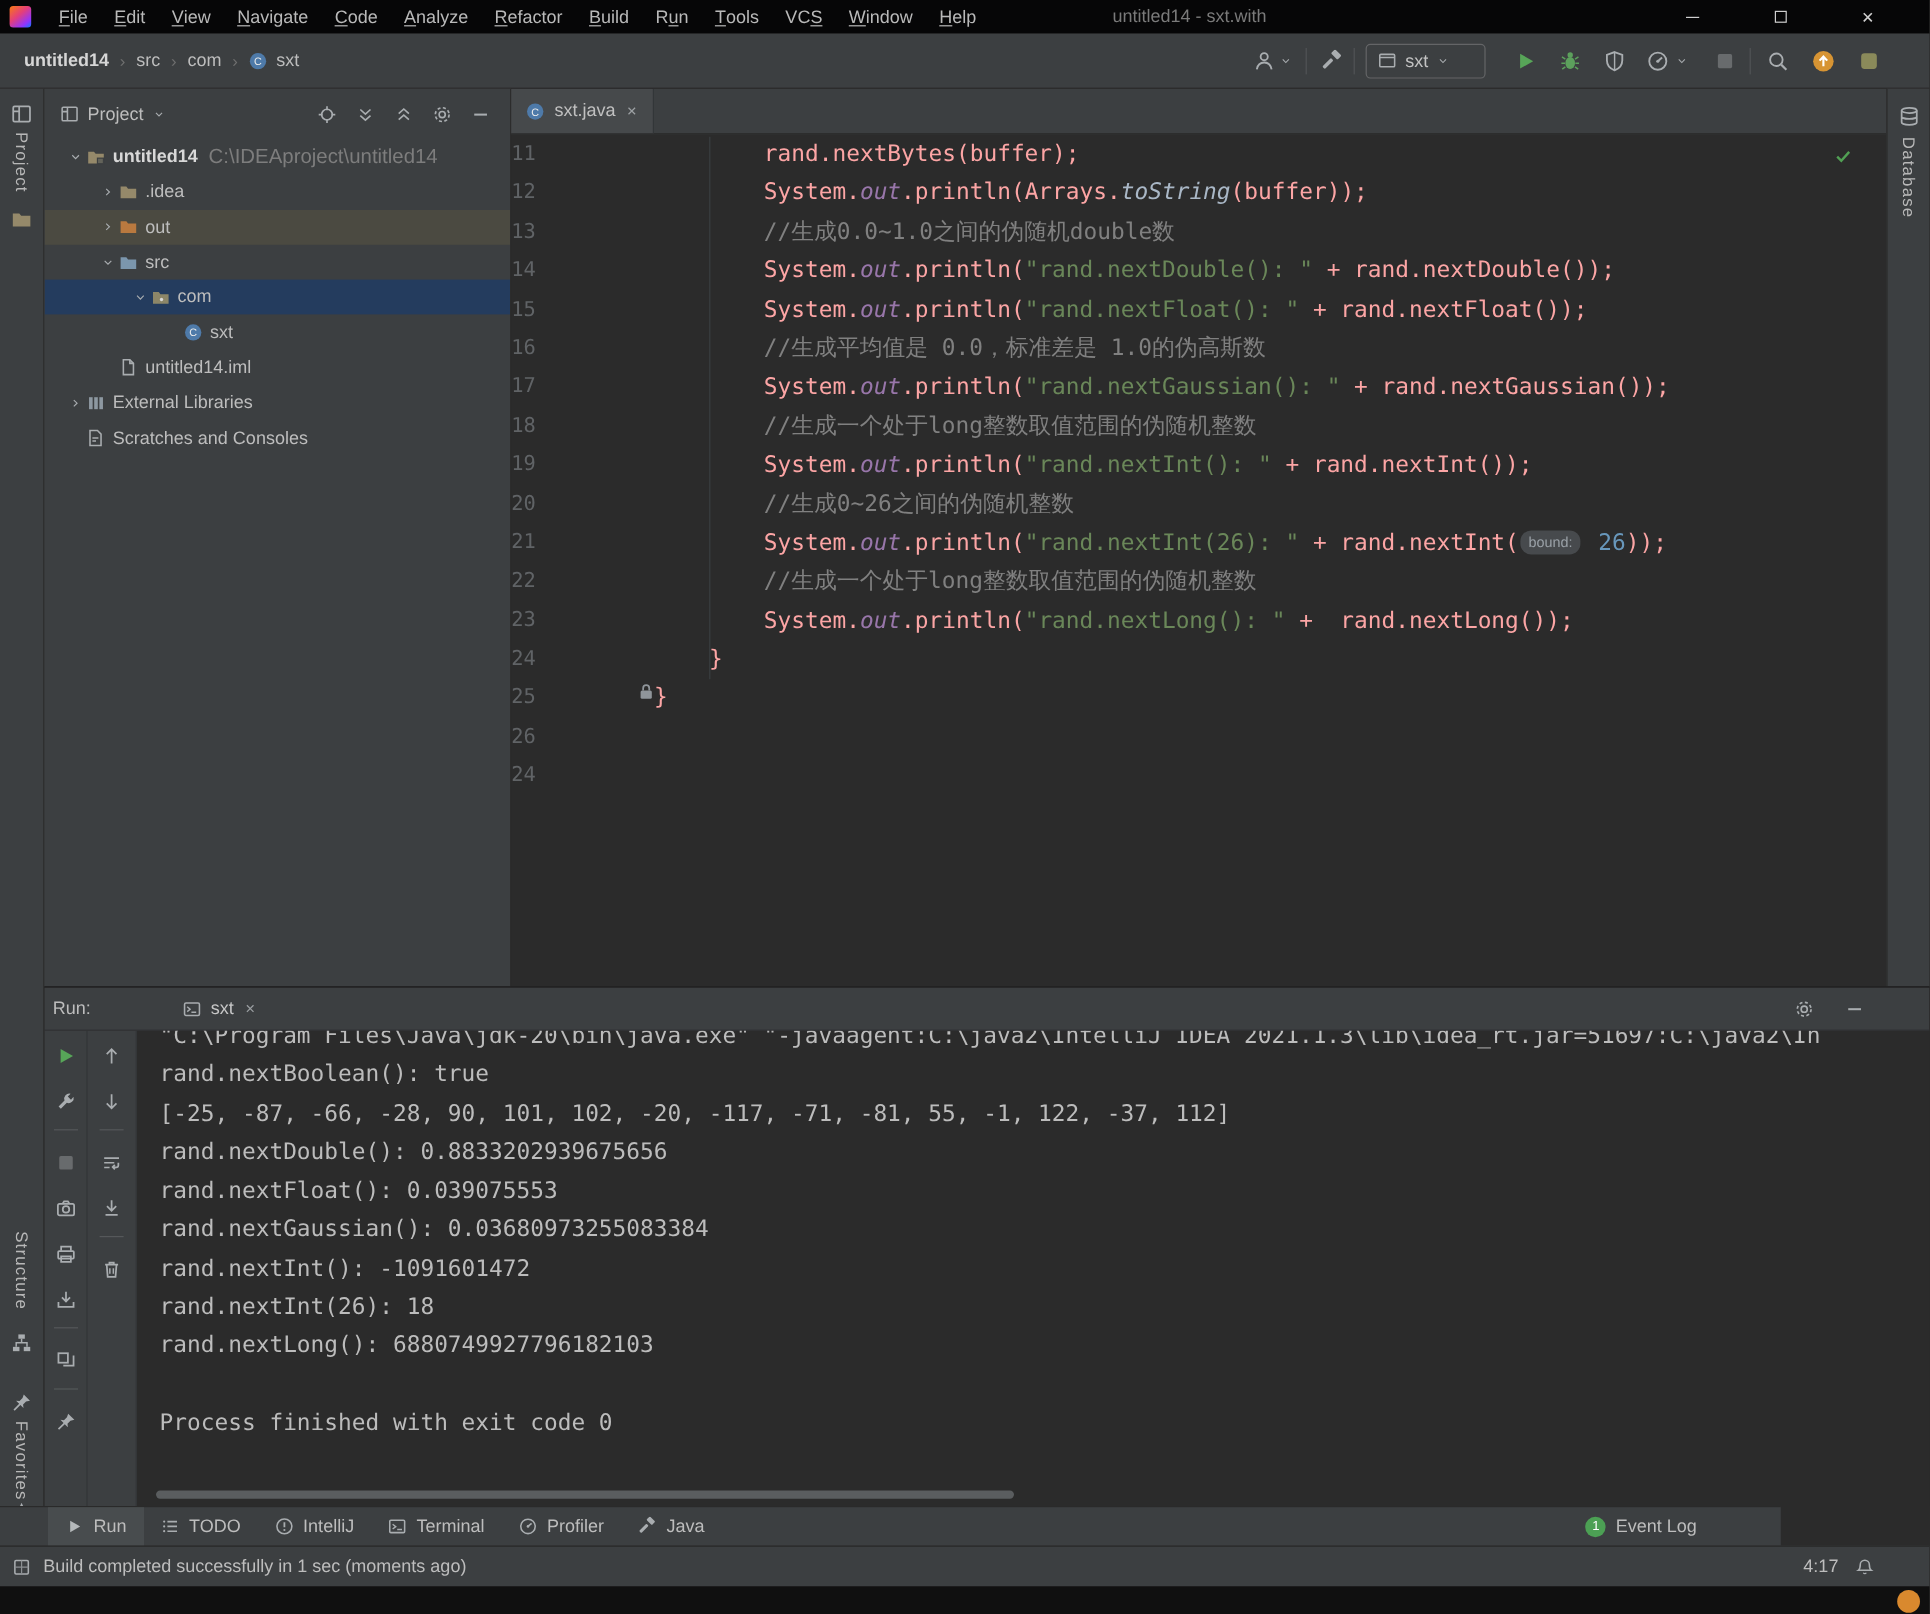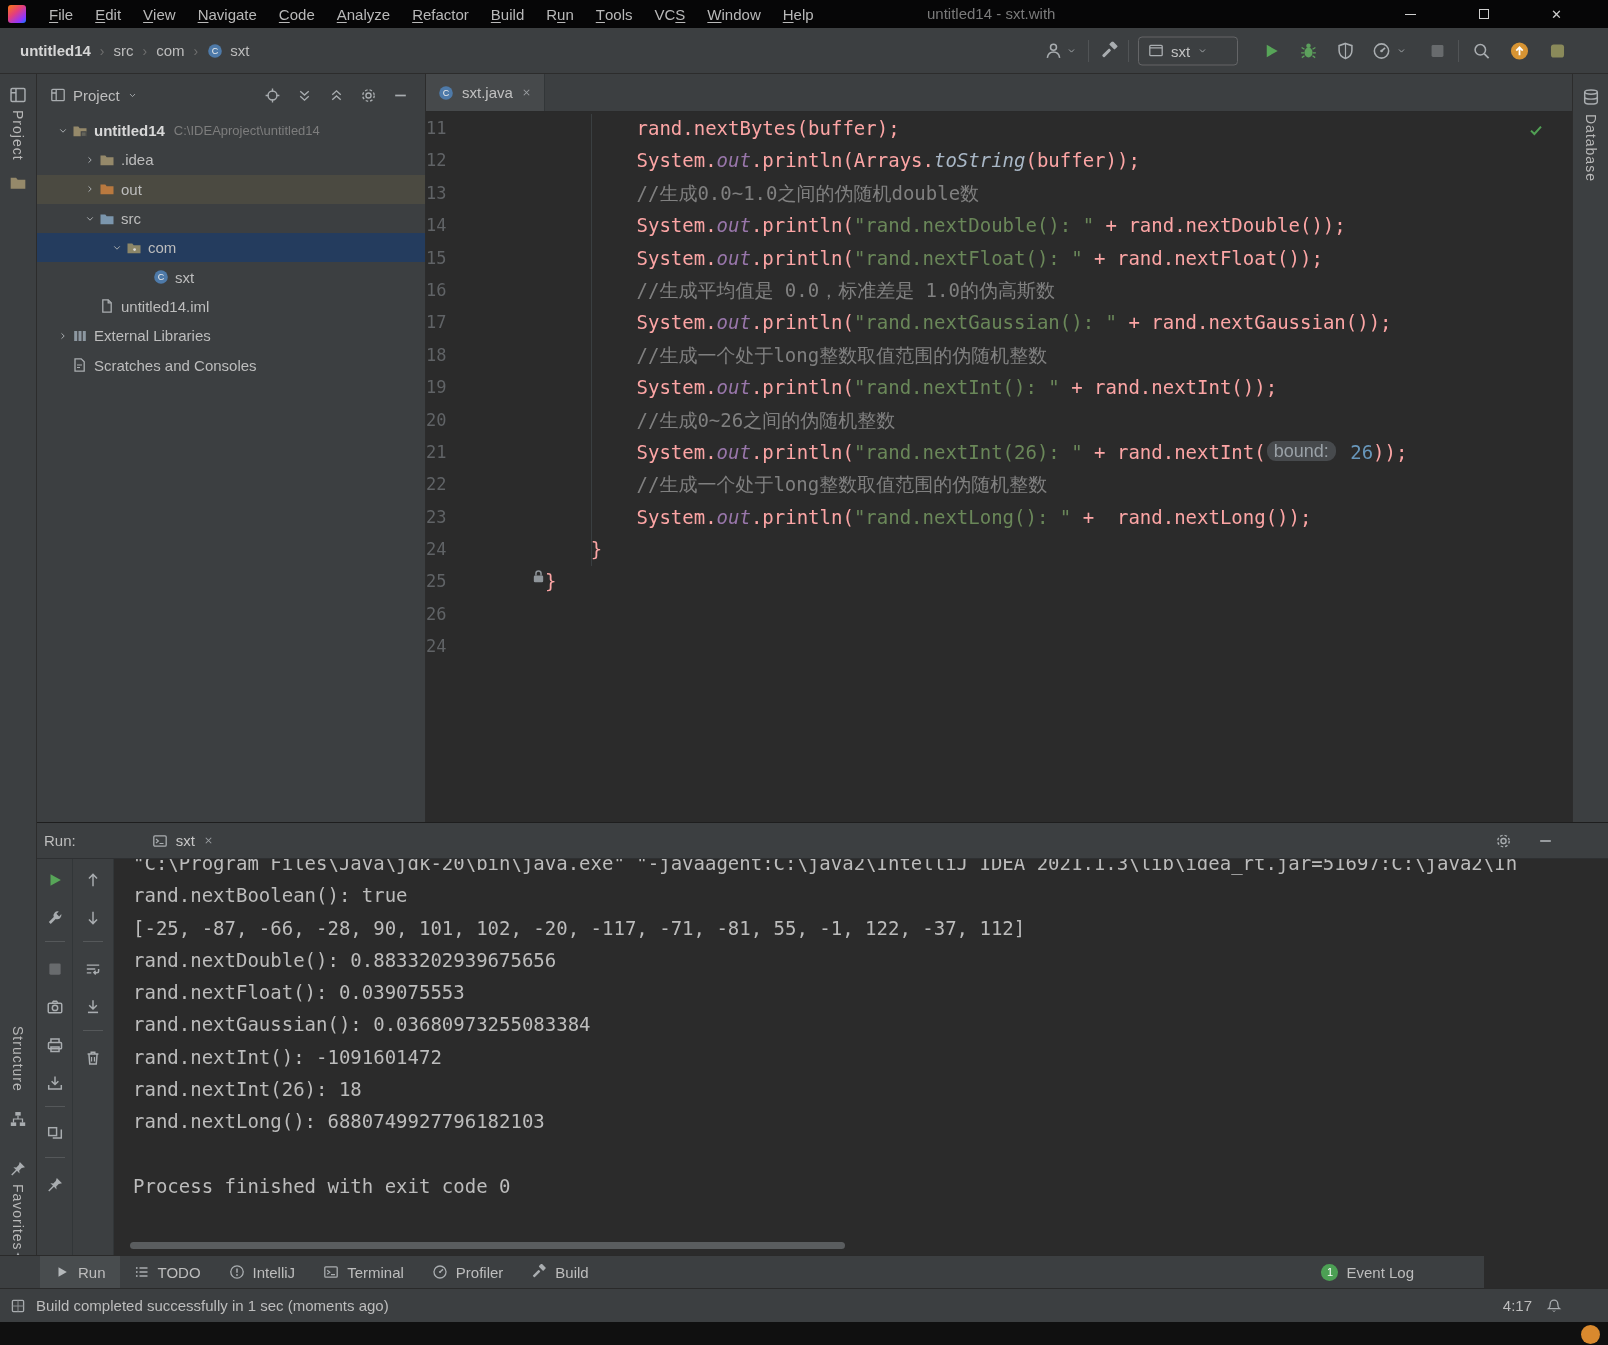--- a/index.html
+++ b/index.html
@@ -48,41 +48,41 @@
   .pp-actions{margin-left:auto;display:flex;gap:15px;align-items:center;}
   .pp-actions .icn{width:17px;height:17px;}
   .tree{position:absolute;top:42px;left:0;right:0;bottom:0;overflow:hidden;}
   .tree-row{display:flex;align-items:center;height:29.3px;font-size:15px;color:#bdbdbd;cursor:default;}
   .tree-row.selected{background:#243c5e;}
   .tree-row.highlight{background:#4b4a41;}
   .chev{width:19px;flex:0 0 19px;display:flex;align-items:center;justify-content:center;}
   .chev svg{width:12px;height:12px;}
   .ticon{margin-right:6px;}
   .tree-label.bold{font-weight:bold;color:#d8d8d8;}
-  .tree-hint{color:#7d7d7d;margin-left:9px;font-size:13px;white-space:nowrap;}
+  .tree-hint{color:#7d7d7d;margin-left:9px;font-size:17px;white-space:nowrap;}
 
   
   .editor{position:absolute;top:74px;left:426px;width:1146px;height:748px;background:#2b2b2b;overflow:hidden;}
   .tabbar{height:38px;background:#3c3f41;border-bottom:1px solid #2a2a2a;display:flex;align-items:stretch;}
   .tab{display:flex;align-items:center;gap:8px;padding:0 12px;background:#46494b;border-right:1px solid #323638;font-size:15px;color:#c0c0c0;}
   .insp{position:absolute;right:28px;top:48px;width:16px;height:16px;}
   .gutter{position:absolute;left:0;top:38px;width:119px;bottom:0;}
   .gut-row{height:32.4px;line-height:32.4px;font-family:"DejaVu Sans Mono",monospace;font-size:17px;color:#606366;}
   .gut-row .ln{display:inline-block;width:34px;}
   .code{position:absolute;left:119px;top:38px;right:0;bottom:0;overflow:hidden;}
   .code-row{height:32.4px;line-height:32.4px;white-space:pre;font-family:"DejaVu Sans Mono",monospace;font-size:19px;color:#a9b7c6;}
   .indent-guide{position:absolute;left:165px;top:40px;height:452px;border-left:1px solid #3a3f41;}
   .gmarker{position:absolute;left:104px;top:494px;width:17px;height:17px;}
   .tk-p{color:#fca5a5;}
   .tk-f{color:#9876aa;font-style:italic;}
   .tk-i{color:#a9b7c6;font-style:italic;}
   .tk-s{color:#6a8759;}
   .tk-c{color:#808080;}
   .tk-n{color:#6897bb;}
-  .tk-h{display:inline-block;font-family:"Liberation Sans",sans-serif;font-size:18px;line-height:18px;background:#474a4d;color:#9aa1a7;border-radius:9px;padding:1px 7px;margin:0 3px 0 1px;vertical-align:2px;}
+  .tk-h{display:inline-block;font-family:"Liberation Sans",sans-serif;font-size:12px;line-height:18px;background:#474a4d;color:#9aa1a7;border-radius:9px;padding:1px 7px;margin:0 3px 0 1px;vertical-align:2px;}
 
   
   .stripe-right{position:absolute;top:74px;left:1572px;width:36px;height:748px;background:#3c3f41;border-left:1px solid #2c2c2c;}
 
   
   .run-panel{position:absolute;top:822px;left:37px;width:1571px;height:433px;background:#2b2b2b;border-top:1px solid #1e1e1e;overflow:hidden;}
   .run-header{position:relative;height:36px;background:#3c3f41;border-bottom:1px solid #2e3032;display:flex;align-items:center;gap:40px;}
   .run-title{margin-left:7px;font-size:15px;color:#bdbdbd;}
   .run-tab{display:flex;align-items:center;gap:8px;margin-left:36px;font-size:15px;color:#c7c7c7;}
   .rh-action{position:absolute;top:50%;transform:translateY(-50%);width:17px;height:17px;}
@@ -806,21 +806,21 @@
         </div>
         <div class="tw-tab">
           <span class="icn sm">
             <svg viewBox="0 0 16 16">
               <g fill="#a9adb0">
                 <rect x="8.2" y="1.2" width="6.4" height="4.1" rx="0.8" transform="rotate(45 11.4 3.2)"></rect>
                 <rect x="1.2" y="8.4" width="8.6" height="2.5" rx="0.8" transform="rotate(-45 5.5 9.6)"></rect>
               </g>
             </svg>
           </span>
-          <span>Build</span>
+          <span>Java</span>
         </div>
       </div>
     <div class="event-log">
       <span class="badge">1</span>
       <span>Event Log</span>
     </div>
   </footer>
 
   <footer class="statusbar">
     <span class="icn sm">

